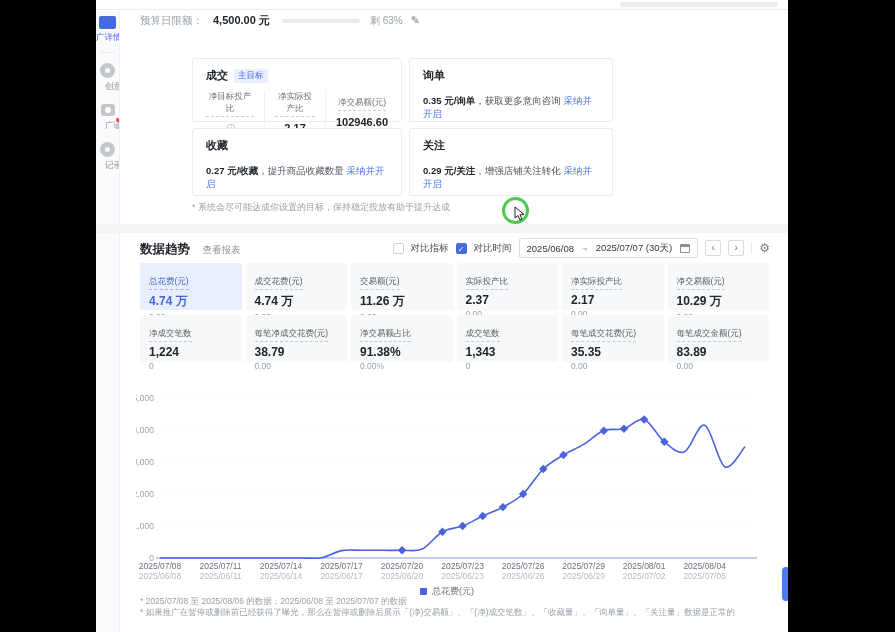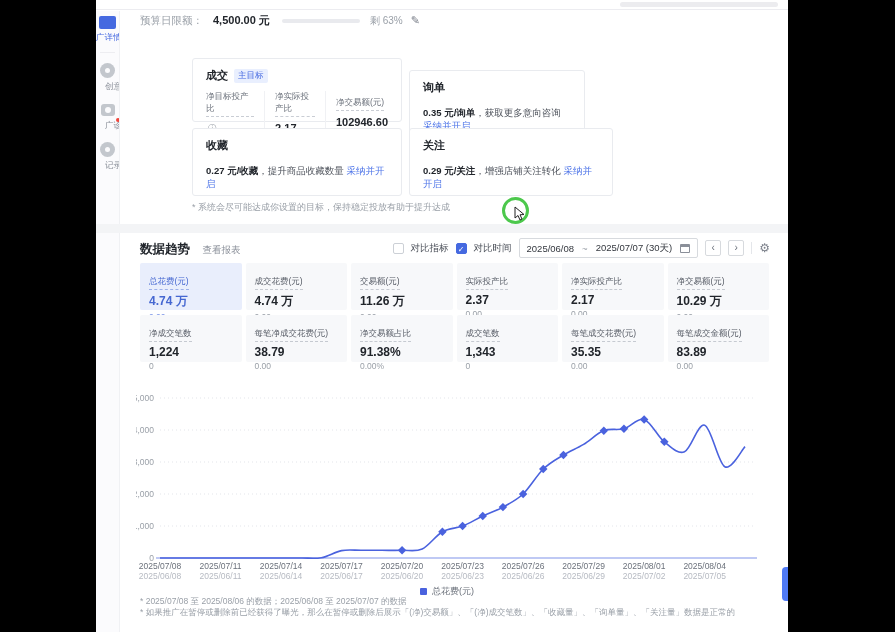--- a/index.html
+++ b/index.html
@@ -38,22 +38,22 @@
   
   .bidding-row { position:absolute; top:38px; left:44px; display:flex; align-items:center; font-size:10.5px; }
   .bidding-row .lbl { color:#9aa0a8; margin-right:10px; }
   .bid-tab { color:#21252b; cursor:pointer; }
   .bid-tab.active { font-weight:bold; }
   .vsep { width:1px; height:10px; background:#dfe1e6; margin:0 10px; }
 
   
   .goal-grid { position:absolute; top:58px; left:96px; }
   .goal-card { position:absolute; border:1px solid #e9ebef; border-radius:3px; background:#fff; padding:9px 13px; }
-  .gc-deal   { left:0;   top:0;   width:210px; height:64px; }
-  .gc-inq    { left:217px; top:12px; width:176px; height:64px; }
+  .gc-deal   { left:0;   top:0;   width:210px; height:64px;text-align:center; }
+  .gc-inq    { left:217px; top:0; width:204px; height:64px; }
   .gc-fav    { left:0;   top:70px; width:210px; height:68px; }
   .gc-fol    { left:217px; top:70px; width:204px; height:68px; }
   .gc-title-row { display:flex; align-items:center; gap:6px; }
   .gc-title { font-size:11px; font-weight:bold; color:#21252b; }
   .badge { font-size:8.5px; color:#4569e0; background:#e9effe; border-radius:2px; padding:1px 4px; }
   .gc-metrics { display:flex; margin-top:8px; }
   .gc-metric { padding-right:10px; margin-right:10px; border-right:1px solid #f0f1f4; }
   .gc-metric:last-child { border-right:none; margin-right:0; padding-right:0; }
   .gm-label { font-size:8.5px; color:#6b717b; border-bottom:1px dashed #c9cdd4; display:inline-block; padding-bottom:1px; }
   .gm-info { font-size:8.5px; color:#9aa0a8; margin-left:2px; border-bottom:none; }

